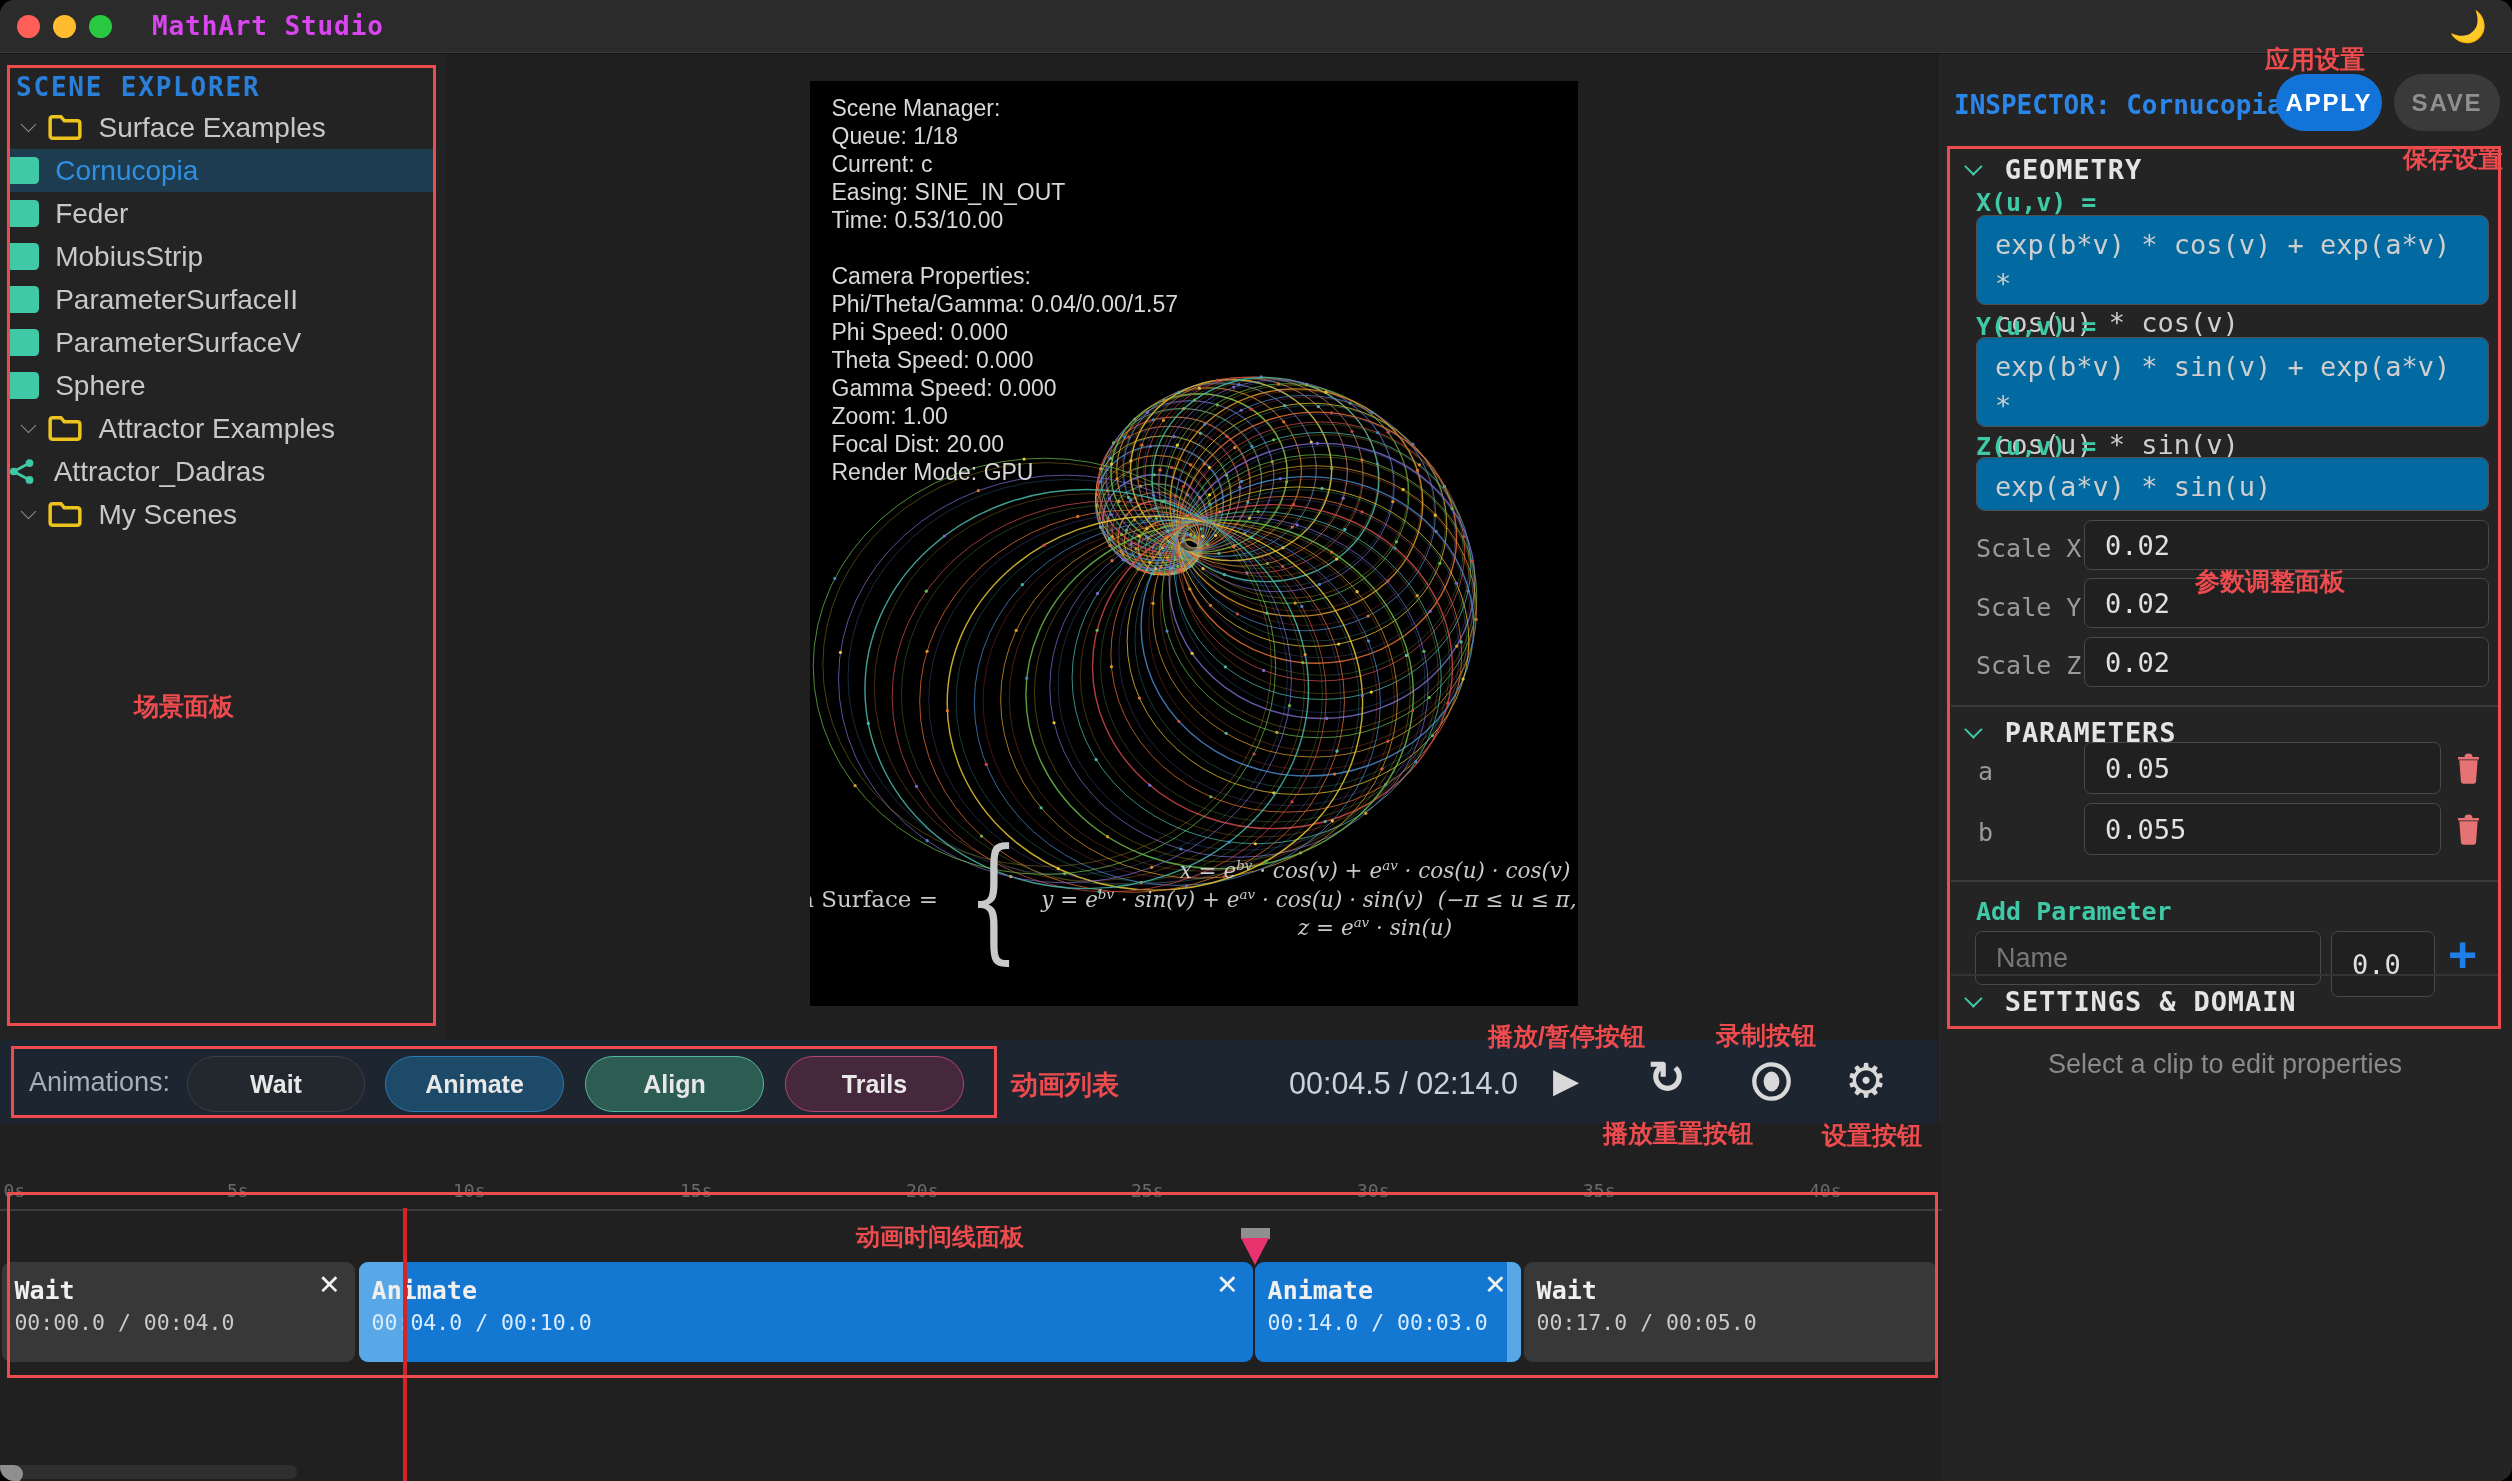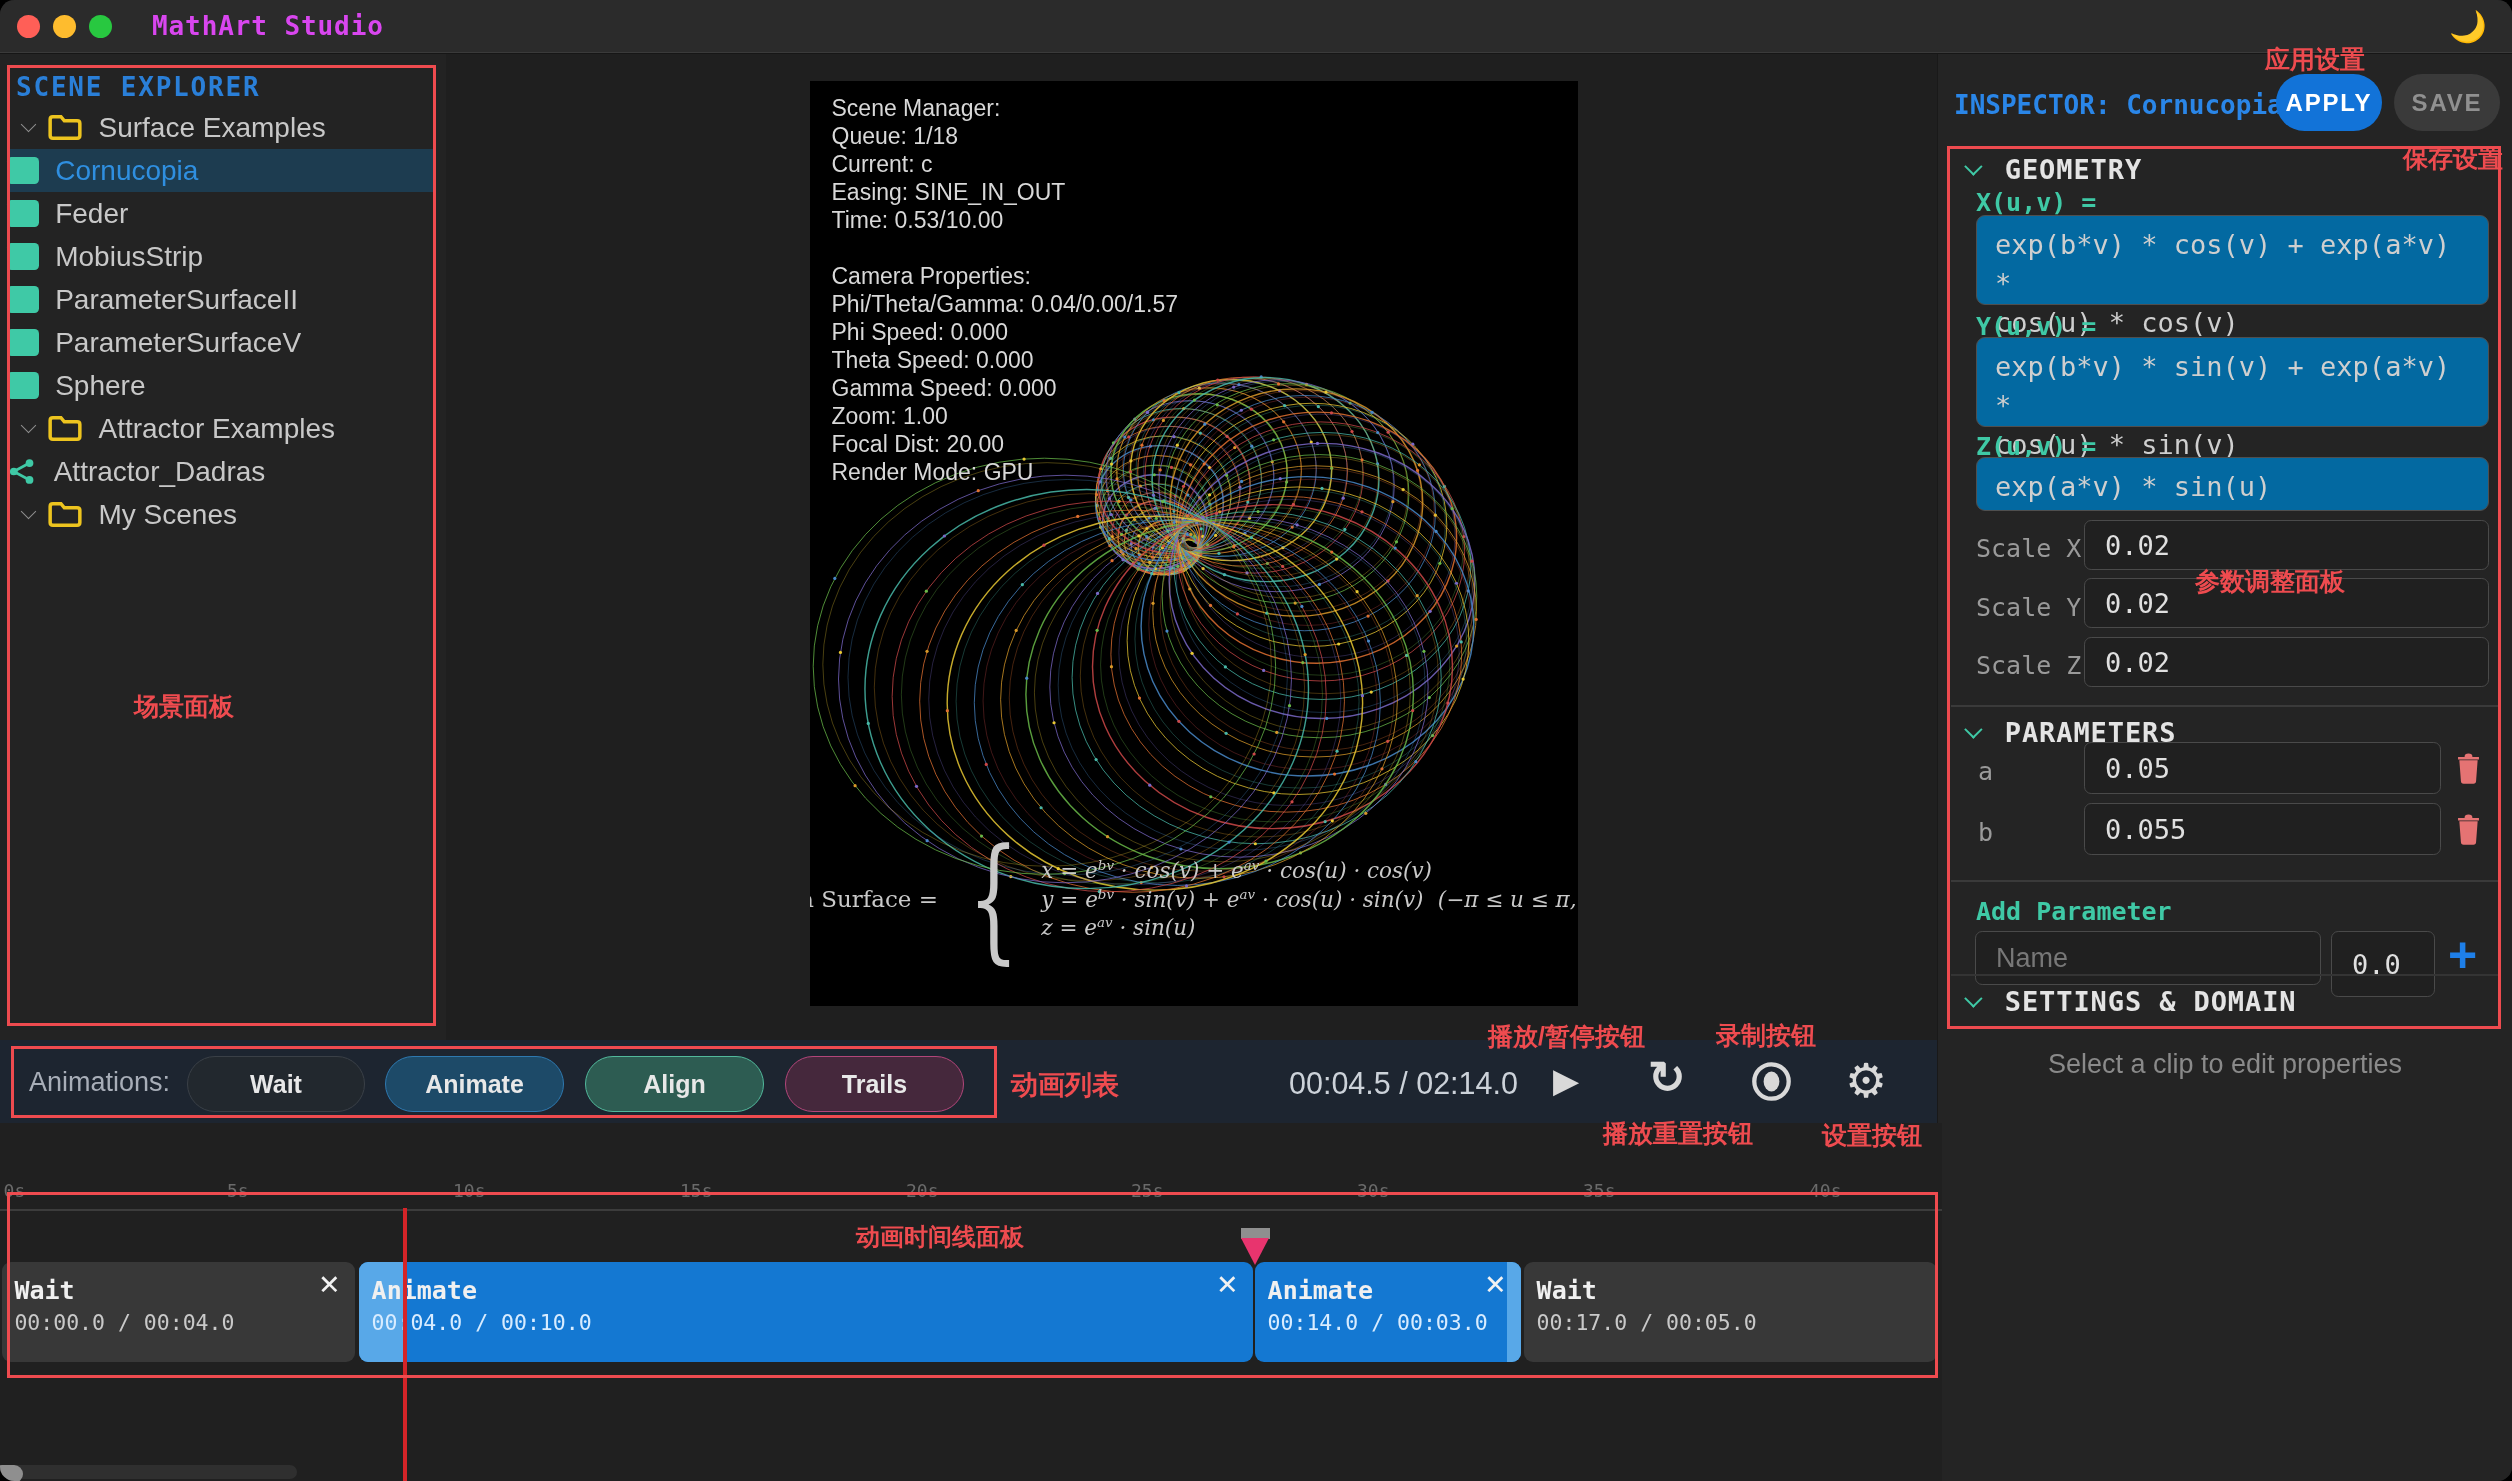--- a/index.html
+++ b/index.html
@@ -36,21 +36,21 @@
   .icon-clip .band{height:8px;background:repeating-linear-gradient(115deg,#1f9278 0 4.5px,#3fc9a6 4.5px 9px);}
   .icon-share{width:30.5px;height:29px;flex:none;}
 
   
   #viewport{left:810px;top:81px;width:768px;height:925px;background:#000;overflow:hidden;}
   #overlay{left:21.5px;top:12.6px;color:#d8d8d8;font-size:23px;line-height:28px;}
   .ov-line{min-height:28px;white-space:pre;}
   #formula{left:0;top:764px;width:768px;display:flex;justify-content:center;align-items:center;color:#c9c9c9;}
   #formula .flabel{font-size:23px;margin-right:12.6px;white-space:nowrap;}
   #formula .brace{font-size:134px;font-weight:100;color:#c9c9c9;line-height:108px;transform:scaleX(.6);margin-right:5.4px;}
-  .f-lines{display:flex;flex-direction:column;gap:3.6px;}
+  .f-lines{display:flex;flex-direction:column;gap:3.6px;align-items:center;}
   .f-line{font-size:21.5px;font-style:italic;white-space:nowrap;}
   .f-line sup{font-size:13.4px;font-style:italic;}
   .f-domain{font-style:italic;margin-left:14.3px;}
 
   
   #insp-title{left:1954px;top:90px;font-size:26px;font-weight:bold;color:#2a86e8;}
   .pill{height:57px;border-radius:29px;font-size:24px;font-weight:bold;letter-spacing:1.8px;display:flex;align-items:center;justify-content:center;cursor:pointer;}
   #apply-btn{left:2276px;top:74px;width:106px;background:#1273d8;color:#fff;}
   #save-btn{left:2394px;top:74px;width:106px;background:#3a3a3a;color:#909090;}
   .sec-head{display:flex;align-items:center;font-size:27px;font-weight:bold;color:#e4e4e4;letter-spacing:0.9px;text-align:center;}

